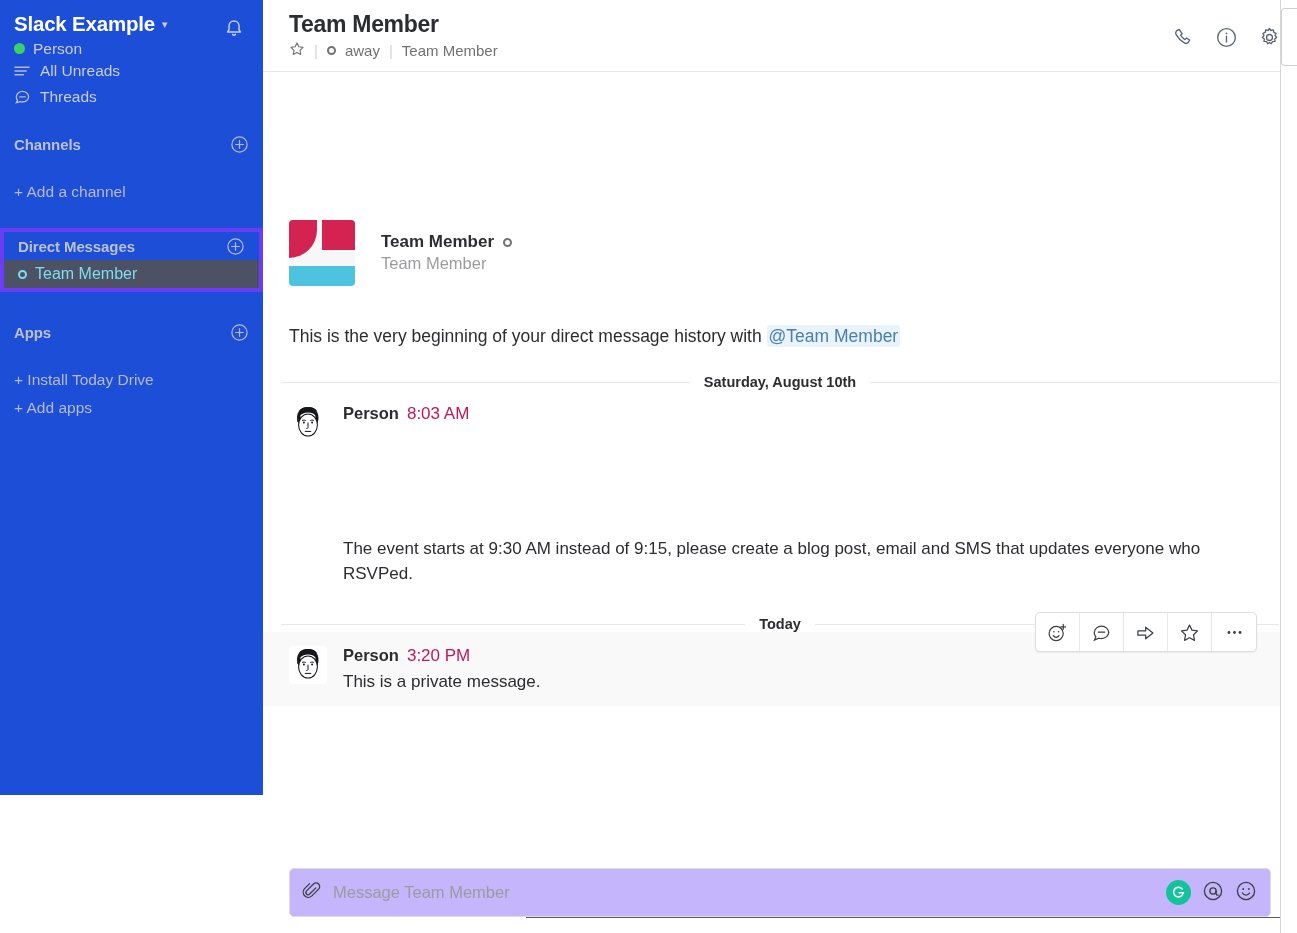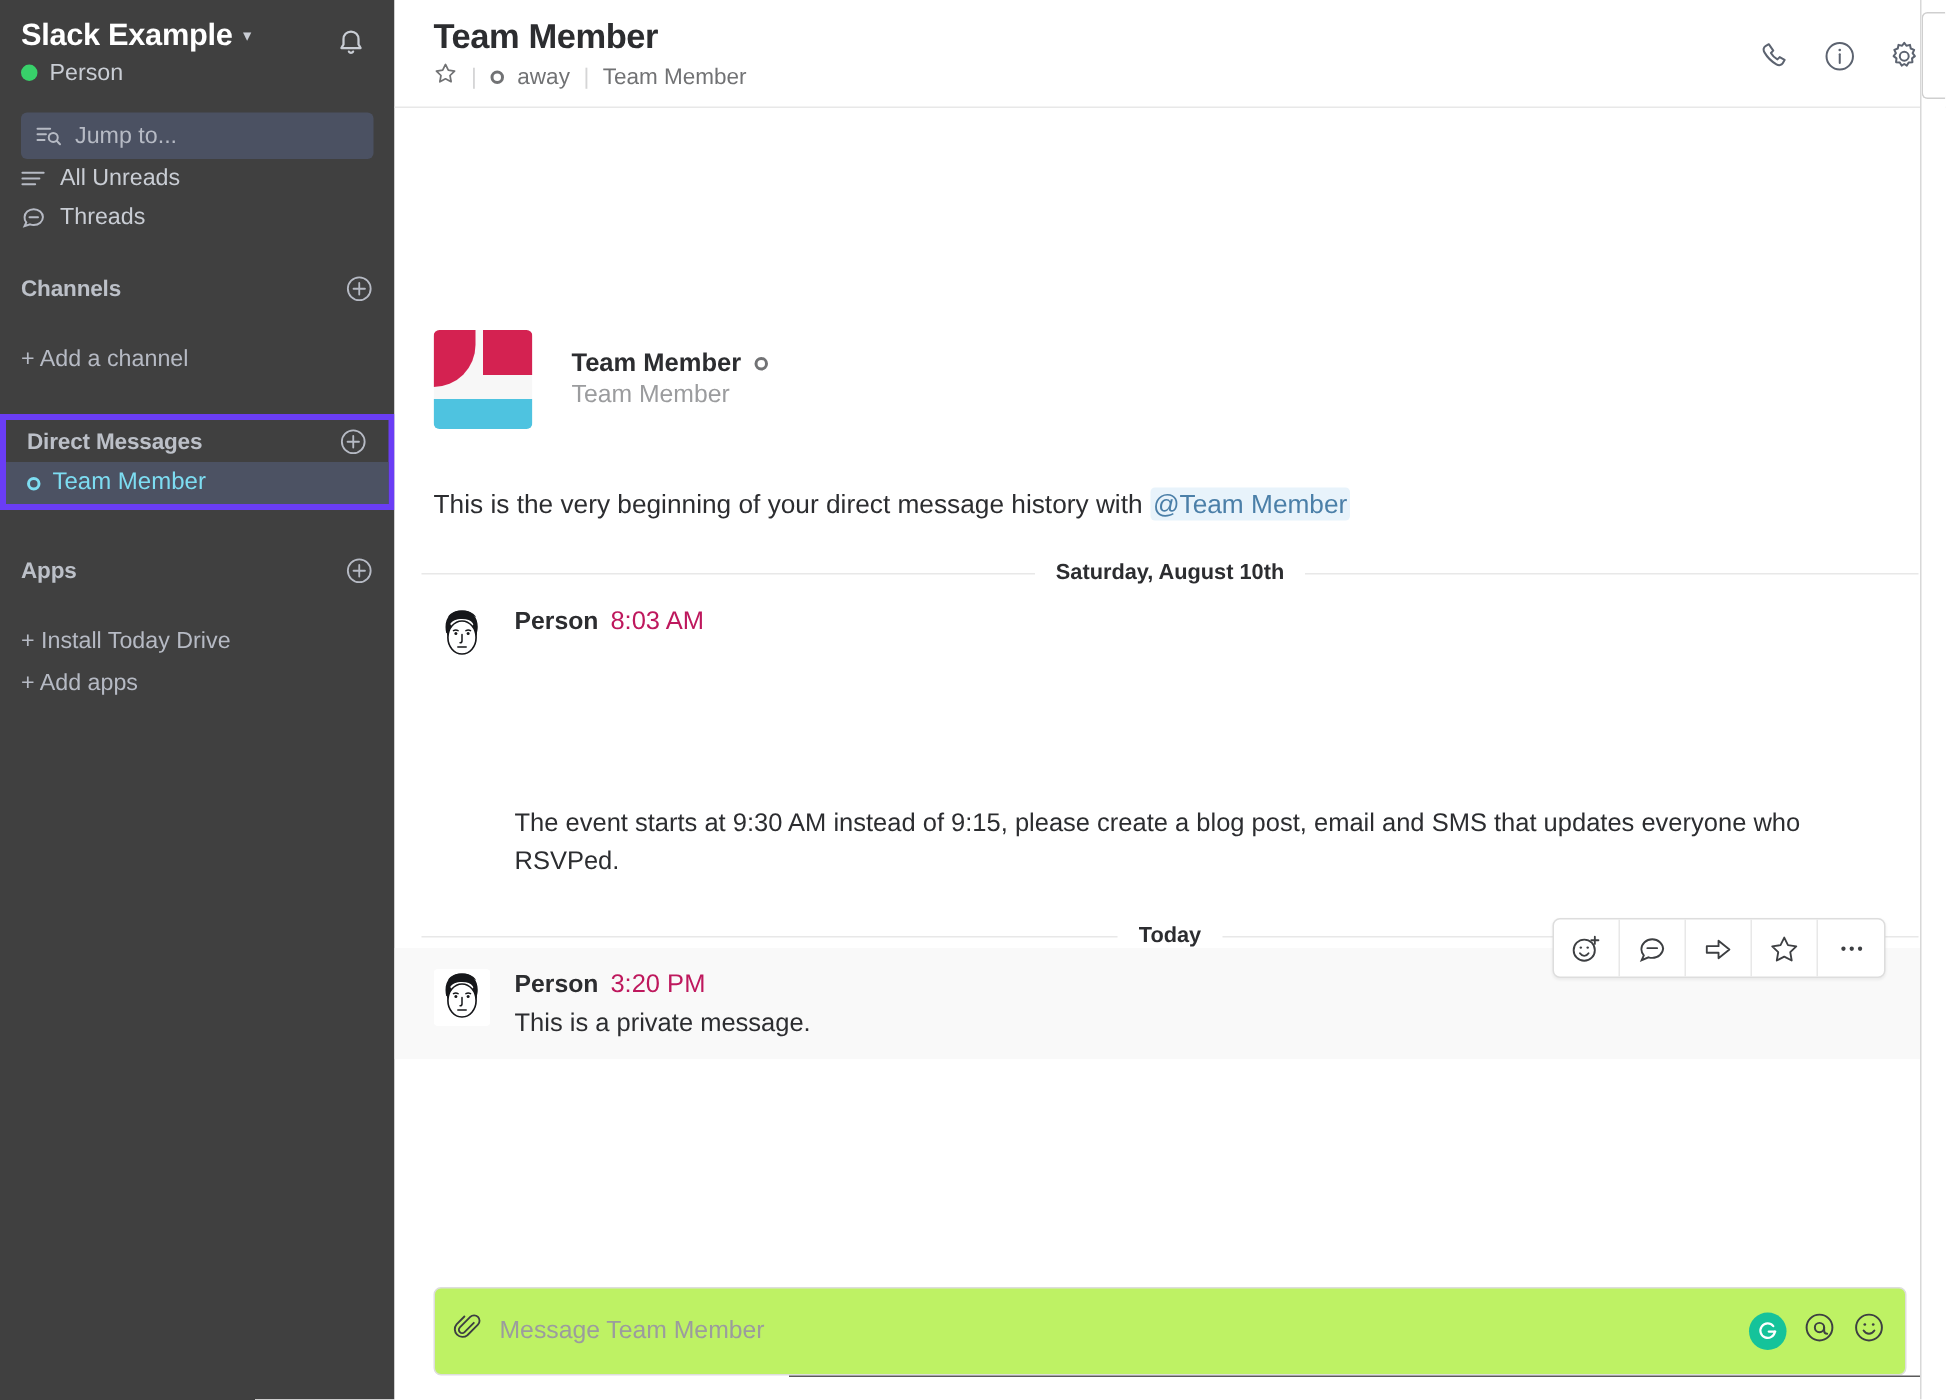--- a/index.html
+++ b/index.html
@@ -6,22 +6,22 @@
   html, body {
     width: 1297px; height: 933px;
     font-family: "Liberation Sans", sans-serif;
     background: #ffffff;
     overflow: hidden;
   }
   .app { display: flex; width: 1297px; height: 933px; position: relative; }
 
   
   .sidebar {
-    width: 263px; min-width: 263px; height: 933px;
-    background: #404040;
+    width: 263px; min-width: 263px; height: 795px;
+    background: #1d4ed8;
     color: #C9CDD4;
     position: relative;
     padding-top: 6px;
   }
   .team-header {
     display: flex; align-items: flex-start;
     padding: 6px 14px 0 14px;
     justify-content: space-between;
   }
   .team-block { display: flex; flex-direction: column; }
@@ -175,23 +175,23 @@
   .hover-actions > div {
     width: 44px; height: 38px; display: flex;
     align-items: center; justify-content: center;
     border-right: 1px solid #E8E8E8;
   }
   .hover-actions > div:last-child { border-right: none; }
 
   
   .composer-wrap { padding: 0 26px 16px 26px; }
   .composer {
-    height: 59px; border: 1px solid #DDDDDD; border-radius: 5px;
+    height: 49px; border: 1px solid #DDDDDD; border-radius: 5px;
     display: flex; align-items: center; padding: 0 13px 0 12px; gap: 12px;
-    background: #bef264;
+    background: #c4b5fd;
   }
   .composer-input {
     flex: 1; border: none; outline: none; font-size: 16.5px;
     color: #2C2D30; font-family: "Liberation Sans", sans-serif;
     background: transparent;
   }
   .composer-input::placeholder { color: #9B9C9E; }
   .composer-right { display: flex; align-items: center; gap: 11px; }
   .gram {
     width: 25px; height: 25px; border-radius: 50%; background: #15C39A;
@@ -231,28 +231,20 @@
         </div>
       </div>
       <div class="bell-btn">
         <svg width="24" height="24" viewBox="0 0 24 24" fill="none" stroke="#C9CDD4" stroke-width="1.5" stroke-linecap="round" stroke-linejoin="round">
           <path d="M12 4c-3 0-5 2.2-5 5v3.6L5.6 15h12.8L17 12.6V9c0-2.8-2-5-5-5z"></path>
           <path d="M10.6 17.4a1.6 1.6 0 0 0 2.8 0"></path>
         </svg>
       </div>
     </div>
 
-    <div class="jump-box">
-      <svg width="17" height="15" viewBox="0 0 18 16" fill="none" stroke="#B6BAC4" stroke-width="1.4" stroke-linecap="round">
-        <path d="M1 3h9M1 7h6M1 11h5"></path>
-        <circle cx="12.2" cy="9.2" r="3.2"></circle>
-        <path d="M14.6 11.6 17 14"></path>
-      </svg>
-      <span class="jump-placeholder">Jump to...</span>
-    </div>
 
     <div class="nav-list">
       <div class="nav-item">
         <svg width="17" height="14" viewBox="0 0 18 14" fill="none" stroke="#B6BAC4" stroke-width="1.4" stroke-linecap="round">
           <path d="M1 3h15M1 7h12M1 11h9"></path>
         </svg>
         <span>All Unreads</span>
       </div>
       <div class="nav-item">
         <svg width="17" height="16" viewBox="0 0 18 17" fill="none" stroke="#B6BAC4" stroke-width="1.4" stroke-linecap="round">

